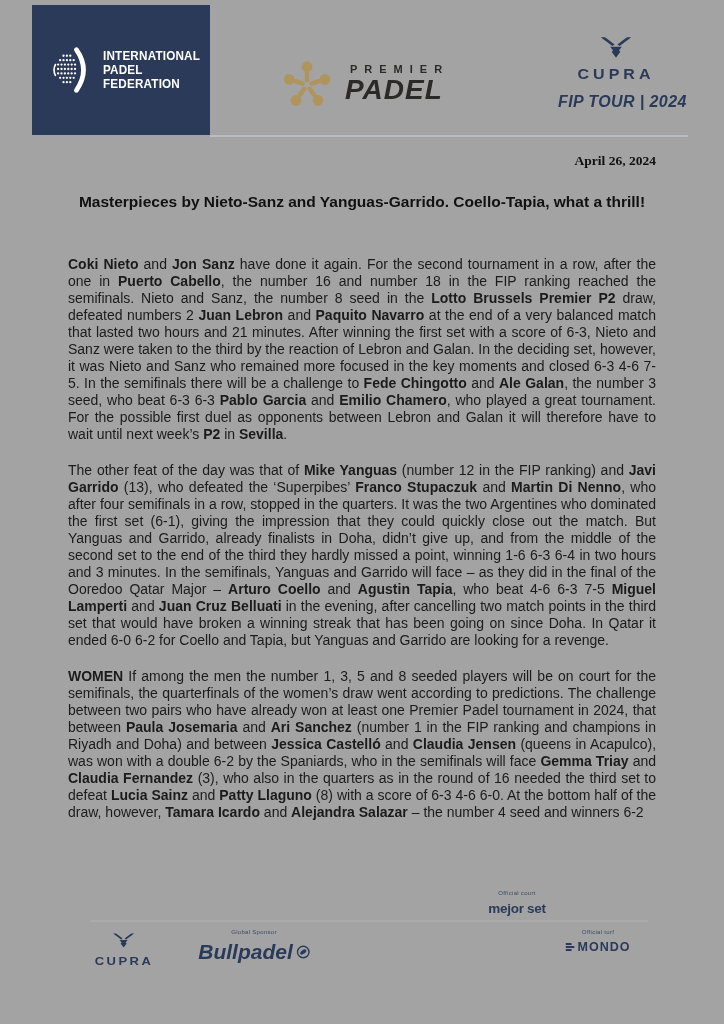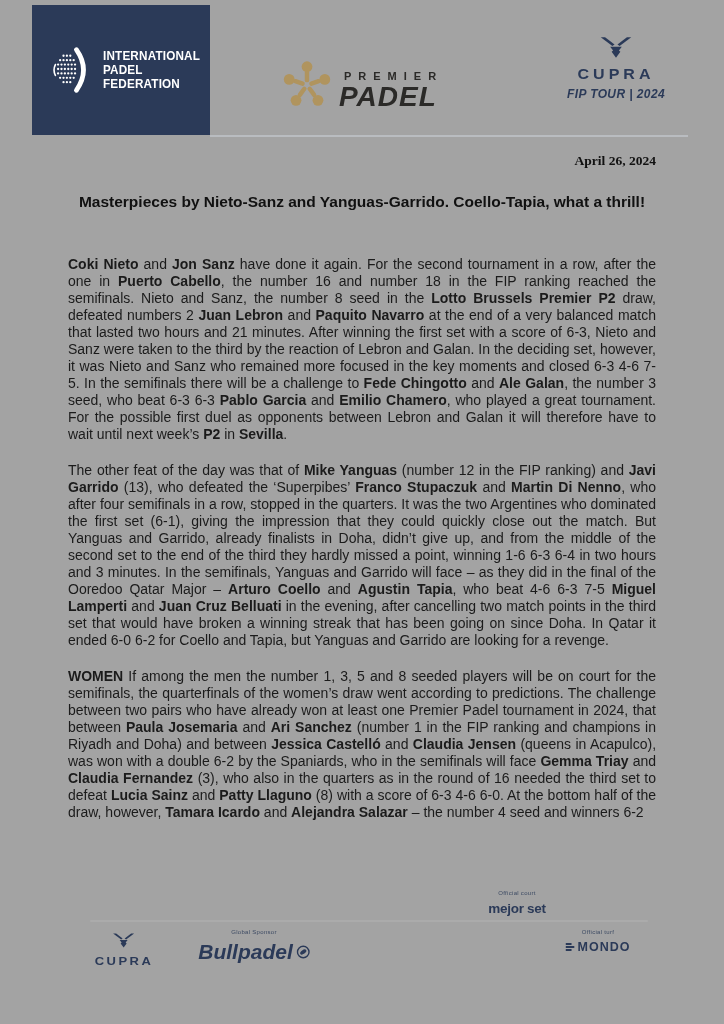--- a/index.html
+++ b/index.html
@@ -13,28 +13,28 @@
   .page{position:relative;width:724px;height:1024px;background:#a3a3a3;overflow:hidden;margin:0 auto;}
 
   
   .navy-box{position:absolute;left:32px;top:5px;width:178px;height:130px;background:var(--navy);
     display:flex;align-items:center;padding-left:20px;gap:9px;}
   .ipf-logo{flex:0 0 auto;color:#ffffff;}
   .ipf-text{color:#ffffff;font-weight:700;font-size:13px;line-height:1.1;letter-spacing:.2px;
     transform:scaleX(.9);transform-origin:left center;white-space:nowrap;}
   .header-rule{position:absolute;left:210px;top:135px;width:478px;height:2px;background:#b9bcc0;}
 
-  .premier{position:absolute;left:282px;top:56px;display:flex;align-items:flex-end;gap:7px;color:#2b2a28;}
+  .premier{position:absolute;left:282px;top:56px;display:flex;align-items:center;gap:13px;color:#2b2a28;}
   .premier-top{font-size:11px;font-weight:700;letter-spacing:7px;color:#2b2a28;padding-left:5px;}
   .premier-bottom{font-size:28px;font-weight:800;font-style:italic;letter-spacing:1px;color:#2b2a28;
     line-height:1;margin-top:2px;transform:scaleY(.96);transform-origin:left top;}
 
   .cupra-header{position:absolute;left:558px;top:36px;width:116px;text-align:center;color:var(--navy);}
   .cupra-brand{font-size:16px;font-weight:700;letter-spacing:4px;margin-top:3px;transform:scaleY(.88);}
-  .cupra-tour{font-size:12px;font-weight:800;font-style:italic;letter-spacing:.4px;margin-top:3px;white-space:nowrap;}
+  .cupra-tour{font-size:16px;font-weight:800;font-style:italic;letter-spacing:.4px;margin-top:9px;white-space:nowrap;}
 
   
   .date{position:absolute;top:153px;right:68px;font-family:"Liberation Serif",serif;
     font-weight:700;font-size:13.5px;color:#111;text-align:right;}
   .titles{position:absolute;top:191px;left:40px;right:40px;text-align:center;
     font-weight:700;font-size:15.5px;line-height:1.45;color:#111;}
 
   
   .article{position:absolute;top:256px;left:68px;right:68px;
     font-size:14px;line-height:17px;text-align:justify;color:var(--ink);}

